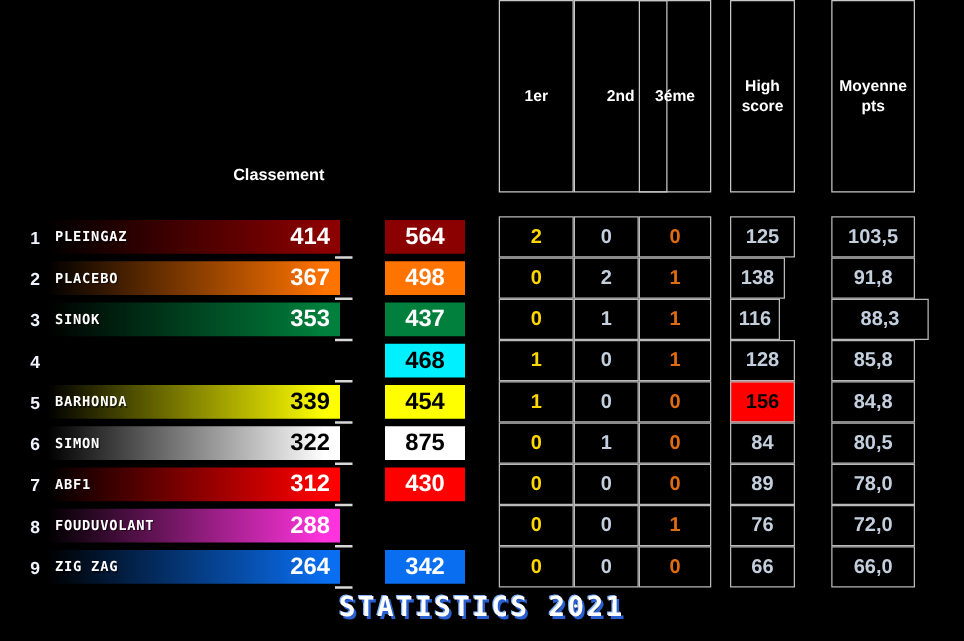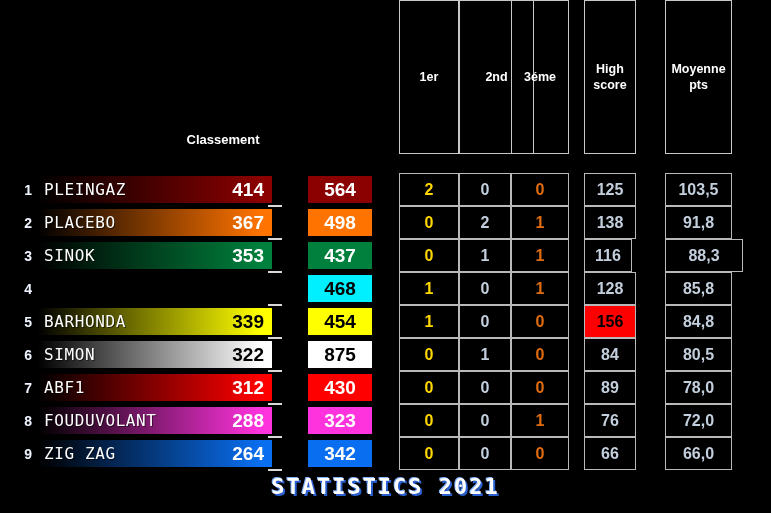--- a/index.html
+++ b/index.html
@@ -31,21 +31,21 @@
     color: #eef3ff; font-weight: bold; font-size: 14px;
     display: flex; align-items: center; justify-content: flex-end;
   }
   .rank-bar {
     position: absolute; left: 38px; top: 3px; width: 234px; height: 27px;
     display: flex; align-items: center; justify-content: space-between;
     padding: 0 8px 0 6px;
   }
   .rank-name {
     font-family: "DejaVu Sans Mono", monospace;
-    font-weight: normal; font-size: 16px; letter-spacing: 0.6px;
+    font-weight: bold; font-size: 11px; letter-spacing: 0.6px;
     white-space: nowrap;
     text-shadow: 1px 1px 0 rgba(0,0,0,0.55);
   }
   .rank-pts {
     font-family: "Liberation Sans", sans-serif;
     font-weight: bold; font-size: 19px;
   }
   .row-tick {
     position: absolute; left: 268px; width: 14px; height: 2px;
     background: #d8d8d8;
@@ -123,35 +123,35 @@
         <div class="rank-bar" style="background: linear-gradient(to right, rgb(0, 0, 0) 0%, rgb(255, 115, 0) 95%);">
           <span class="rank-name" style="color: rgb(255, 255, 255);">PLACEBO</span>
           <span class="rank-pts" style="color: rgb(255, 255, 255);">367</span>
         </div>
         <div class="total-cell" style="background: rgb(255, 115, 0); color: rgb(255, 255, 255);">498</div>
       </div>
       <div class="row-tick" style="top: 238px;"></div>
       <div class="dcell c-gold" style="left: 399px; width: 60px; top: 206px;">0</div>
       <div class="dcell c-silver" style="left: 459px; width: 52px; top: 206px;">2</div>
       <div class="dcell c-bronze" style="left: 511px; width: 58px; top: 206px;">1</div>
-      <div class="dcell c-plain" style="left: 584px; width: 52px; top: 206px;">138</div>
+      <div class="dcell c-plain" style="left: 584px; width: 44px; top: 206px;">138</div>
       <div class="dcell c-plain" style="left: 665px; width: 67px; top: 206px;">91,8</div>
       <div class="rank-row" style="top: 239px;">
         <div class="rank-num">3</div>
         <div class="rank-bar" style="background: linear-gradient(to right, rgb(0, 0, 0) 0%, rgb(0, 128, 60) 95%);">
           <span class="rank-name" style="color: rgb(255, 255, 255);">SINOK</span>
           <span class="rank-pts" style="color: rgb(255, 255, 255);">353</span>
         </div>
         <div class="total-cell" style="background: rgb(0, 128, 60); color: rgb(255, 255, 255);">437</div>
       </div>
       <div class="row-tick" style="top: 271px;"></div>
       <div class="dcell c-gold" style="left: 399px; width: 60px; top: 239px;">0</div>
       <div class="dcell c-silver" style="left: 459px; width: 52px; top: 239px;">1</div>
       <div class="dcell c-bronze" style="left: 511px; width: 58px; top: 239px;">1</div>
-      <div class="dcell c-plain" style="left: 584px; width: 48px; top: 239px;">116</div>
+      <div class="dcell c-plain" style="left: 584px; width: 40px; top: 239px;">116</div>
       <div class="dcell c-plain" style="left: 665px; width: 78px; top: 239px;">88,3</div>
       <div class="rank-row" style="top: 272px;">
         <div class="rank-num">4</div>
         <div class="total-cell" style="background: rgb(0, 240, 255); color: rgb(0, 0, 0);">468</div>
       </div>
       <div class="row-tick" style="top: 304px;"></div>
       <div class="dcell c-gold" style="left: 399px; width: 60px; top: 272px;">1</div>
       <div class="dcell c-silver" style="left: 459px; width: 52px; top: 272px;">0</div>
       <div class="dcell c-bronze" style="left: 511px; width: 58px; top: 272px;">1</div>
       <div class="dcell c-plain" style="left: 584px; width: 52px; top: 272px;">128</div>
@@ -197,21 +197,20 @@
       <div class="dcell c-silver" style="left: 459px; width: 52px; top: 371px;">0</div>
       <div class="dcell c-bronze" style="left: 511px; width: 58px; top: 371px;">0</div>
       <div class="dcell c-plain" style="left: 584px; width: 52px; top: 371px;">89</div>
       <div class="dcell c-plain" style="left: 665px; width: 67px; top: 371px;">78,0</div>
       <div class="rank-row" style="top: 404px;">
         <div class="rank-num">8</div>
         <div class="rank-bar" style="background: linear-gradient(to right, rgb(0, 0, 0) 0%, rgb(255, 51, 221) 95%);">
           <span class="rank-name" style="color: rgb(255, 255, 255);">FOUDUVOLANT</span>
           <span class="rank-pts" style="color: rgb(255, 255, 255);">288</span>
         </div>
-        <div class="total-cell" style="background: rgb(255, 51, 221); color: rgb(255, 255, 255);">323</div>
       </div>
       <div class="row-tick" style="top: 436px;"></div>
       <div class="dcell c-gold" style="left: 399px; width: 60px; top: 404px;">0</div>
       <div class="dcell c-silver" style="left: 459px; width: 52px; top: 404px;">0</div>
       <div class="dcell c-bronze" style="left: 511px; width: 58px; top: 404px;">1</div>
       <div class="dcell c-plain" style="left: 584px; width: 52px; top: 404px;">76</div>
       <div class="dcell c-plain" style="left: 665px; width: 67px; top: 404px;">72,0</div>
       <div class="rank-row" style="top: 437px;">
         <div class="rank-num">9</div>
         <div class="rank-bar" style="background: linear-gradient(to right, rgb(0, 0, 0) 0%, rgb(10, 110, 240) 95%);">

